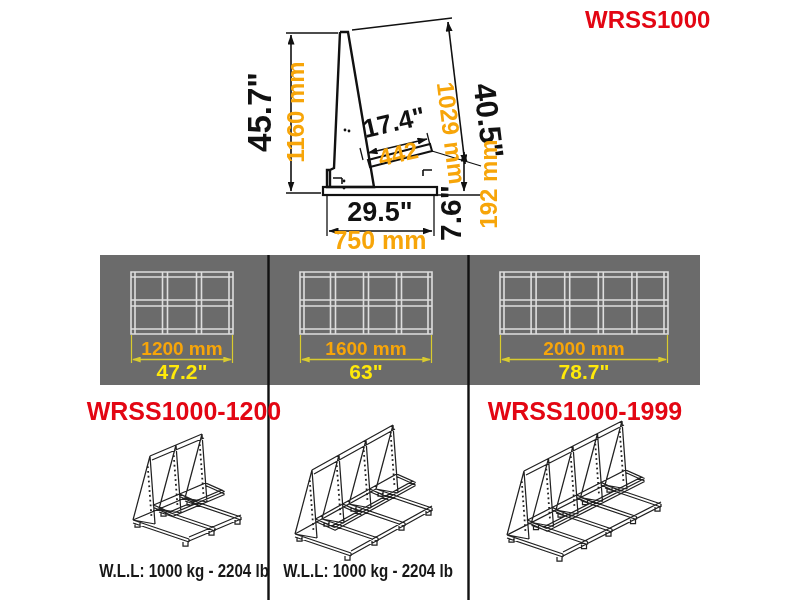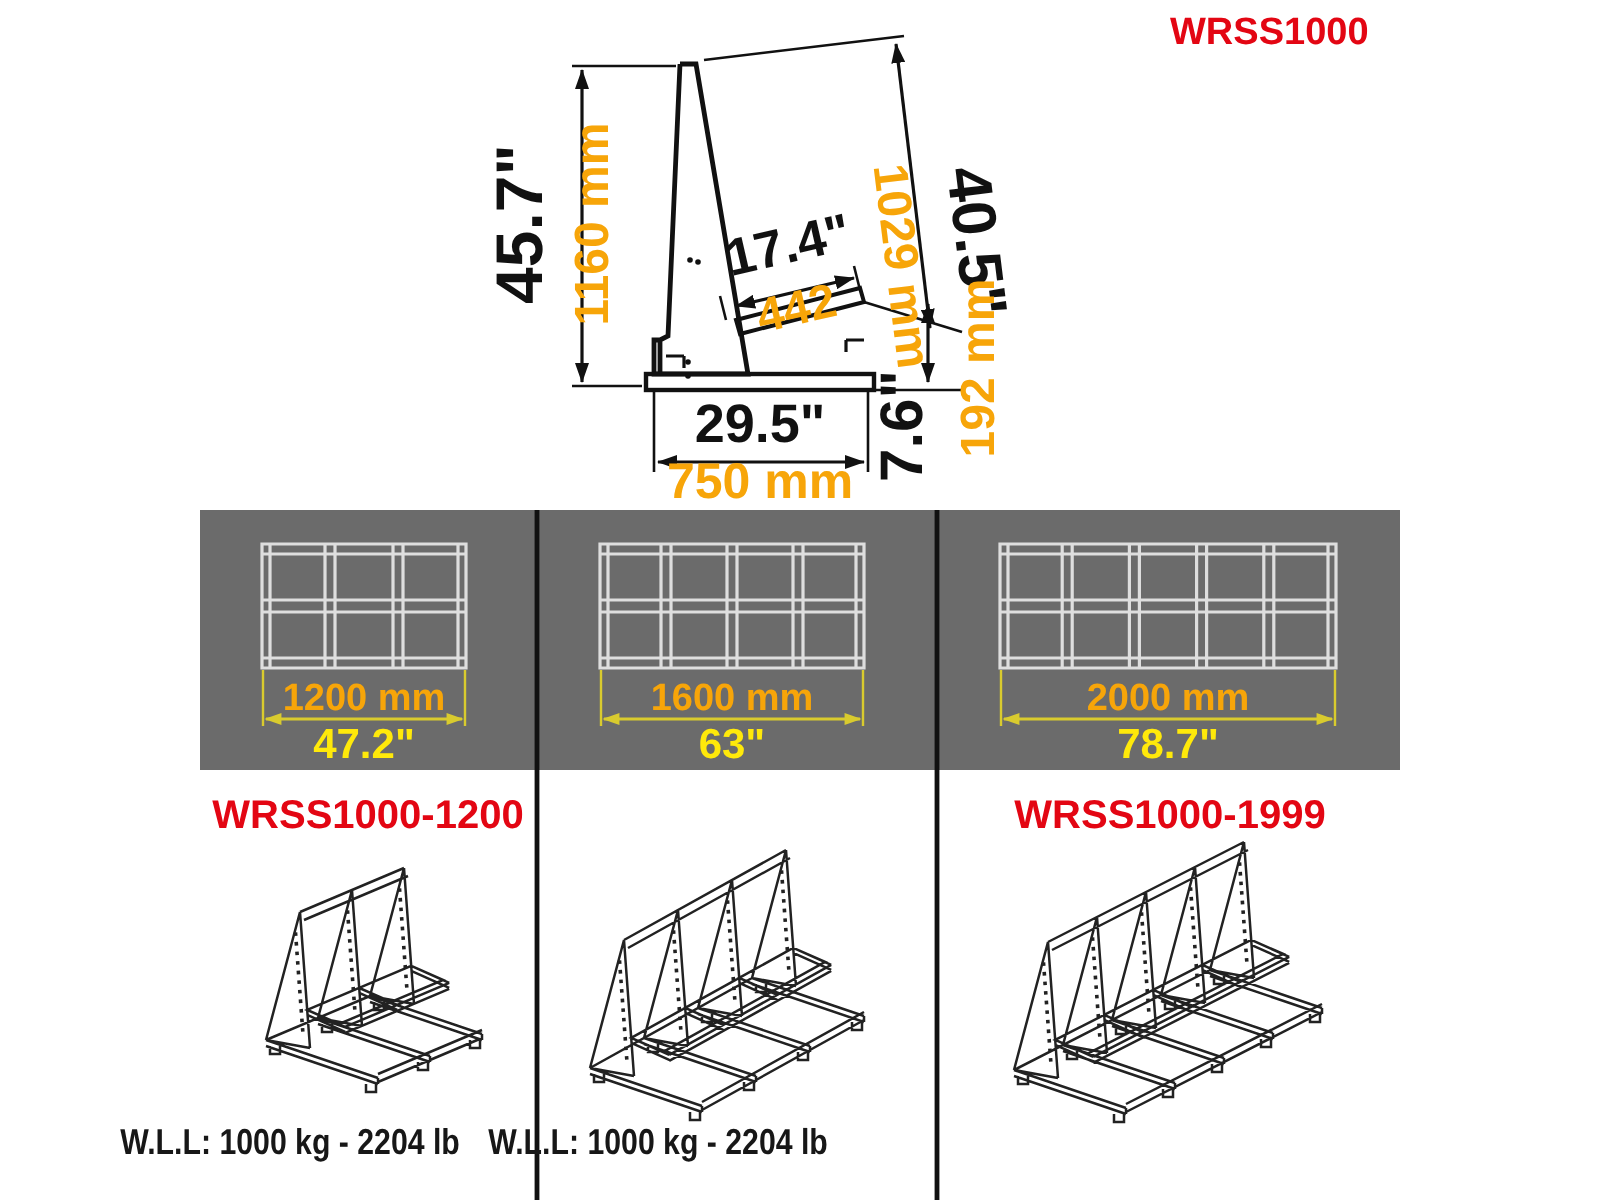--- a/index.html
+++ b/index.html
@@ -1,22 +1,22 @@
 <!DOCTYPE html>
 <html><head>
 <meta charset="utf-8">
 <style>
   html,body{margin:0;padding:0;background:#fff;}
   .page{position:relative;width:800px;height:600px;background:#ffffff;overflow:hidden;
         font-family:"Liberation Sans",sans-serif;}
   .page svg{position:absolute;left:0;top:0;}
-  .red-label{position:absolute;color:#e30613;font-weight:800;font-size:20px;
+  .red-label{position:absolute;color:#e30613;font-weight:800;font-size:25px;
              letter-spacing:0px;white-space:nowrap;}
   .model{width:240px;text-align:center;top:397px;}
-  .wll{position:absolute;top:561px;width:280px;color:#171717;
+  .wll{position:absolute;top:561px;width:280px;text-align:center;color:#171717;
        font-weight:700;font-size:18px;white-space:nowrap;}
   .wll span{display:inline-block;transform:scaleX(0.84);transform-origin:center;}
   text{font-family:"Liberation Sans",sans-serif;font-weight:700;text-anchor:middle;}
 </style>
 </head>
 <body>
 
 <div class="page">
 
   <svg width="800" height="600" viewBox="0 0 800 600">
@@ -113,20 +113,20 @@
           <path d="M312,470L295,534M312,470L317,538M295,534L317,538M295,534L351,553M295,537L351,556M351,553L351,556M345,556v4h5v-4 M297,537v4h5v-4M315.6,518.96L334.6,527.46M315.6,521.46L334.6,529.96M339,455L322,519M339,455L344,523M322,519L344,523M322,519L378,538M322,522L378,541M378,538L378,541M372,541v4h5v-4 M324,522v4h5v-4M342.6,503.96L361.6,512.46M342.6,506.46L361.6,514.96M366,440L349,504M366,440L371,508M349,504L371,508M349,504L405,523M349,507L405,526M405,523L405,526M399,526v4h5v-4 M351,507v4h5v-4M369.6,488.96L388.6,497.46M369.6,491.46L388.6,499.96M393,425L376,489M393,425L398,493M376,489L398,493M376,489L432,508M376,492L432,511M432,508L432,511M426,511v4h5v-4 M378,492v4h5v-4M396.6,473.96L415.6,482.46M396.6,476.46L415.6,484.96M312,470L393,425M314,474L395,429M351,551L432,506M351,555L432,510M334.6,527.46L415.6,482.46M334.6,530.46L415.6,485.46M295,534L376,489M315.6,518.96L342.6,503.96L358.6,510.96L331.6,525.96ZM342.6,503.96L369.6,488.96L385.6,495.96L358.6,510.96ZM369.6,488.96L396.6,473.96L412.6,480.96L385.6,495.96Z" stroke="#222" stroke-width="1.25" fill="none"></path>
           <path d="M309.75,480.2L313.5,531.2M336.75,465.2L340.5,516.2M363.75,450.2L367.5,501.2M390.75,435.2L394.5,486.2" stroke="#222" stroke-width="1.8" fill="none" stroke-dasharray="1.8 3"></path>
         </g>
         <g>
           <path d="M524,471L507,535M524,471L529,539M507,535L529,539M507,535L563,554M507,538L563,557M563,554L563,557M557,557v4h5v-4 M509,538v4h5v-4M527.6,519.96L546.6,528.46M527.6,522.46L546.6,530.96M548.5,458.5L531.5,522.5M548.5,458.5L553.5,526.5M531.5,522.5L553.5,526.5M531.5,522.5L587.5,541.5M531.5,525.5L587.5,544.5M587.5,541.5L587.5,544.5M581.5,544.5v4h5v-4 M533.5,525.5v4h5v-4M552.1,507.46L571.1,515.96M552.1,509.96L571.1,518.46M573,446L556,510M573,446L578,514M556,510L578,514M556,510L612,529M556,513L612,532M612,529L612,532M606,532v4h5v-4 M558,513v4h5v-4M576.6,494.96L595.6,503.46M576.6,497.46L595.6,505.96M597.5,433.5L580.5,497.5M597.5,433.5L602.5,501.5M580.5,497.5L602.5,501.5M580.5,497.5L636.5,516.5M580.5,500.5L636.5,519.5M636.5,516.5L636.5,519.5M630.5,519.5v4h5v-4 M582.5,500.5v4h5v-4M601.1,482.46L620.1,490.96M601.1,484.96L620.1,493.46M622,421L605,485M622,421L627,489M605,485L627,489M605,485L661,504M605,488L661,507M661,504L661,507M655,507v4h5v-4 M607,488v4h5v-4M625.6,469.96L644.6,478.46M625.6,472.46L644.6,480.96M524,471L622,421M526,475L624,425M563,552L661,502M563,556L661,506M546.6,528.46L644.6,478.46M546.6,531.46L644.6,481.46M507,535L605,485M527.6,519.96L552.1,507.46L568.1,514.46L543.6,526.96ZM552.1,507.46L576.6,494.96L592.6,501.96L568.1,514.46ZM576.6,494.96L601.1,482.46L617.1,489.46L592.6,501.96ZM601.1,482.46L625.6,469.96L641.6,476.96L617.1,489.46Z" stroke="#222" stroke-width="1.25" fill="none"></path>
           <path d="M521.75,481.2L525.5,532.2M546.25,468.7L550,519.7M570.75,456.2L574.5,507.2M595.25,443.7L599,494.7M619.75,431.2L623.5,482.2" stroke="#222" stroke-width="1.8" fill="none" stroke-dasharray="1.8 3"></path>
         </g>
       </g>
   </svg>
 
-  <div class="red-label" style="left:585px;top:6px;font-size:19px;">WRSS1000</div>
+  <div class="red-label" style="left:585px;top:6px;font-size:24px;">WRSS1000</div>
 
   <div class="red-label model" style="left:64px;">WRSS1000-1200</div>
   <div class="red-label model" style="left:465px;">WRSS1000-1999</div>
 
   <div class="wll" style="left:44px;"><span>W.L.L: 1000 kg - 2204 lb</span></div>
   <div class="wll" style="left:228px;"><span>W.L.L: 1000 kg - 2204 lb</span></div>
 </div>
 
 </body></html>

